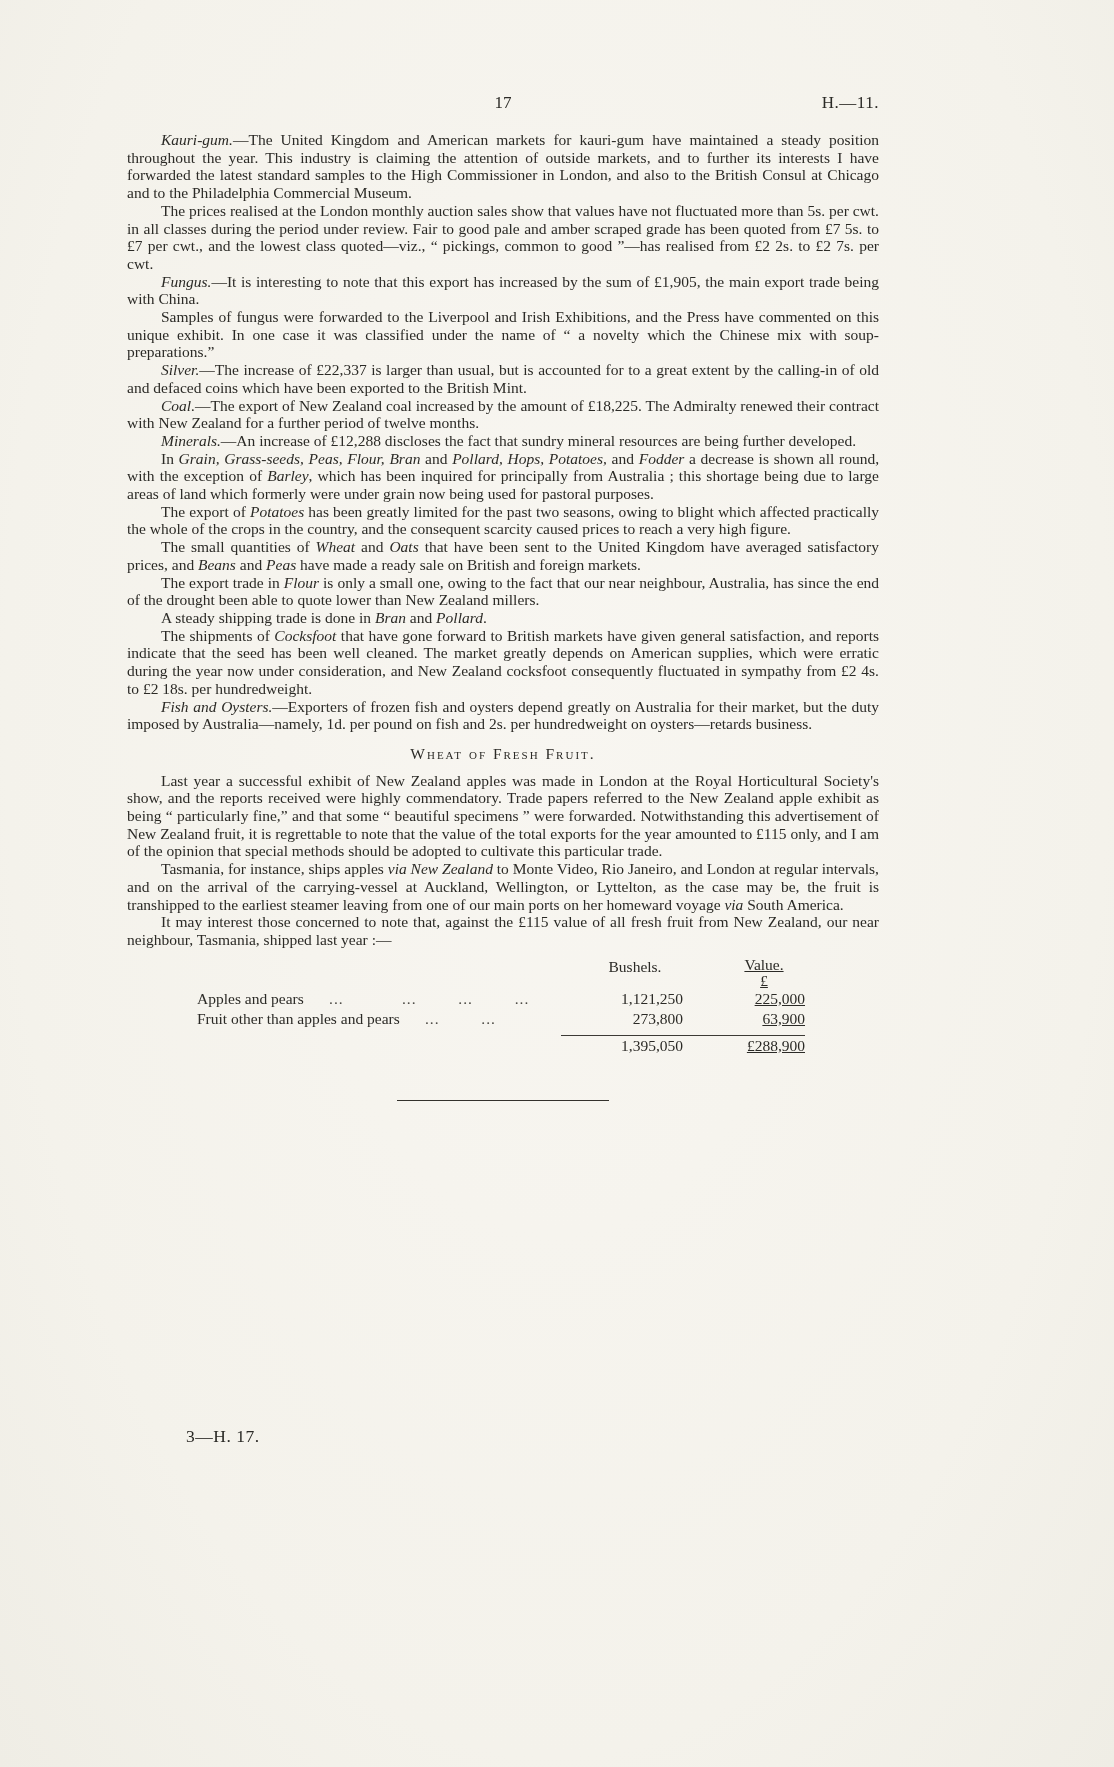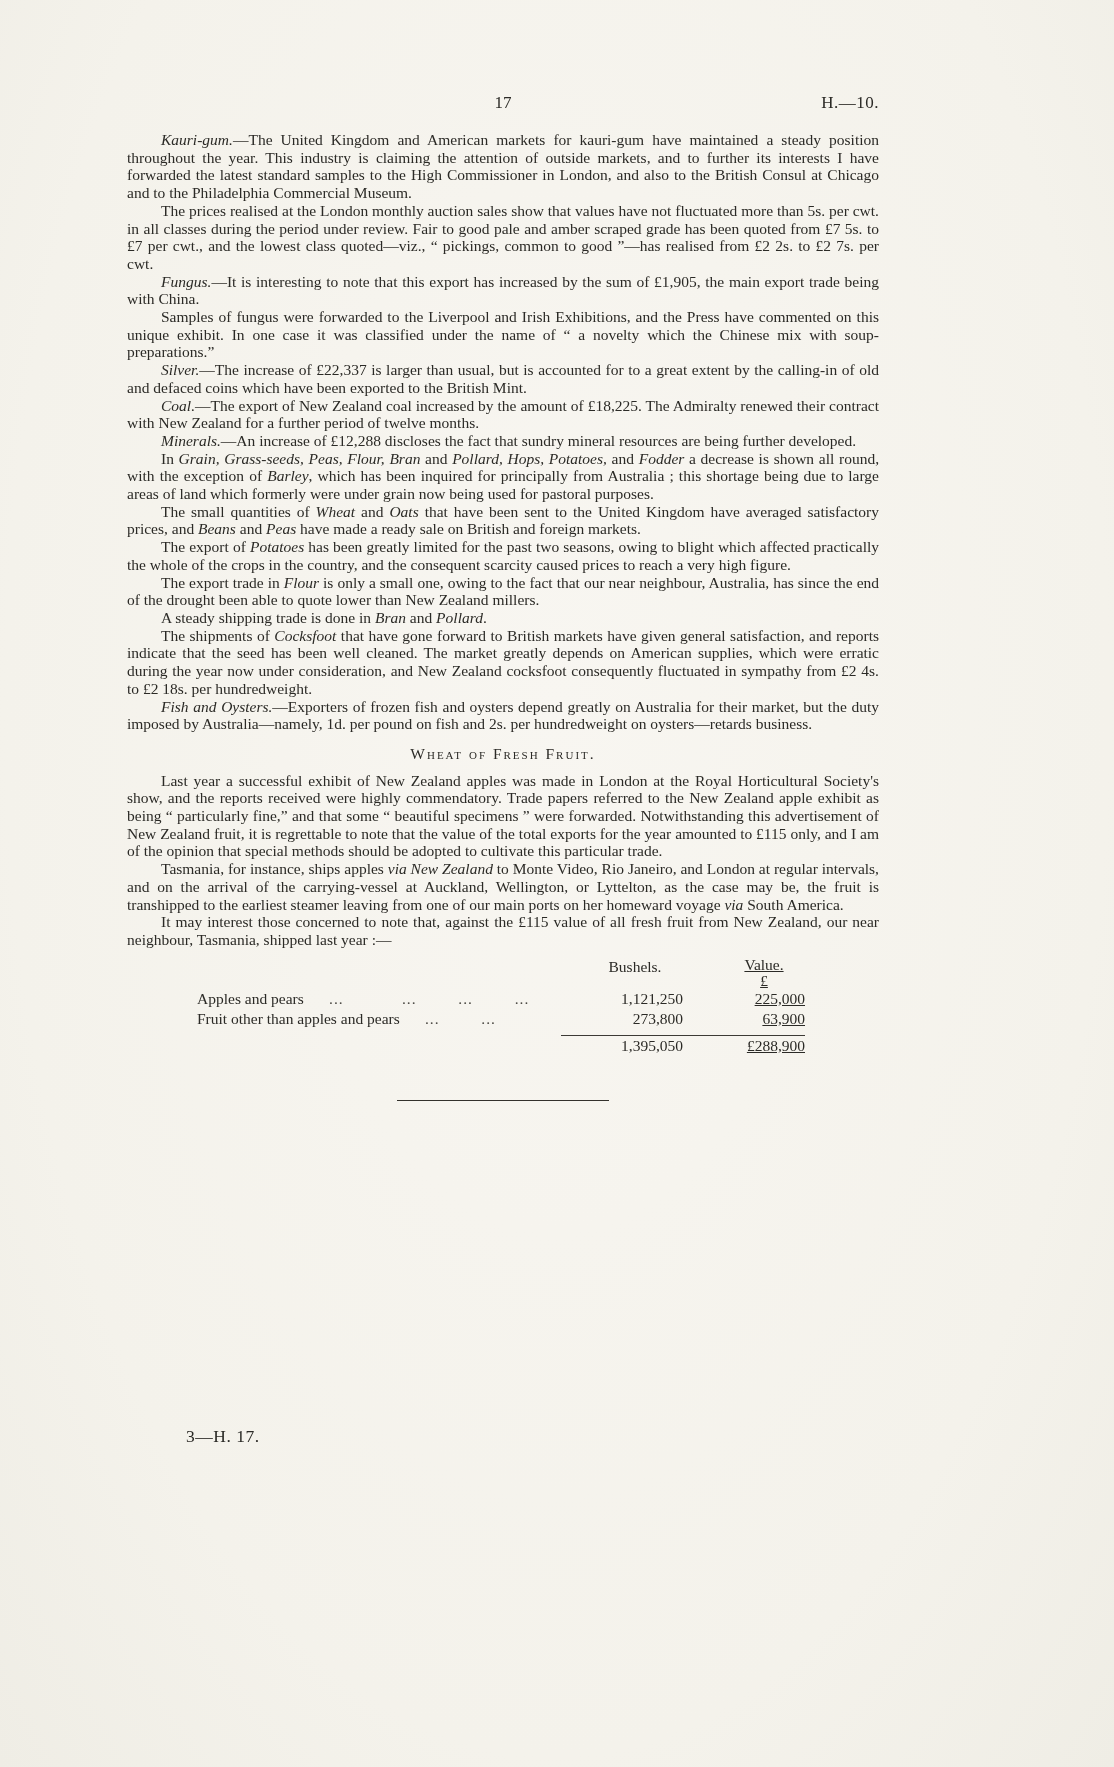--- a/index.html
+++ b/index.html
@@ -94,36 +94,36 @@
     letter-spacing: 0.5px;
   }
 </style>
 </head>
 <body>
 
 <div class="page">
 
   <div class="header-row">
     <span class="page-number">17</span>
-    <span class="doc-ref">H.—10.</span>
+    <span class="doc-ref">H.—11.</span>
   </div>
 
   <div class="content">
 
     <div id="report-paragraphs">
         <p class="para"><i>Kauri-gum.</i><span>—The United Kingdom and American markets for kauri-gum have maintained a steady position throughout the year. This industry is claiming the attention of outside markets, and to further its interests I have forwarded the latest standard samples to the High Commissioner in London, and also to the British Consul at Chicago and to the Philadelphia Commercial Museum.</span></p>
         <p class="para"><span>The prices realised at the London monthly auction sales show that values have not fluctuated more than 5s. per cwt. in all classes during the period under review. Fair to good pale and amber scraped grade has been quoted from £7 5s. to £7 per cwt., and the lowest class quoted—viz., “ pickings, common to good ”—has realised from £2 2s. to £2 7s. per cwt.</span></p>
         <p class="para"><i>Fungus.</i><span>—It is interesting to note that this export has increased by the sum of £1,905, the main export trade being with China.</span></p>
         <p class="para"><span>Samples of fungus were forwarded to the Liverpool and Irish Exhibitions, and the Press have commented on this unique exhibit. In one case it was classified under the name of “ a novelty which the Chinese mix with soup-preparations.”</span></p>
         <p class="para"><i>Silver.</i><span>—The increase of £22,337 is larger than usual, but is accounted for to a great extent by the calling-in of old and defaced coins which have been exported to the British Mint.</span></p>
         <p class="para"><i>Coal.</i><span>—The export of New Zealand coal increased by the amount of £18,225. The Admiralty renewed their contract with New Zealand for a further period of twelve months.</span></p>
         <p class="para"><i>Minerals.</i><span>—An increase of £12,288 discloses the fact that sundry mineral resources are being further developed.</span></p>
         <p class="para"><span>In </span><i>Grain, Grass-seeds, Peas, Flour, Bran</i><span> and </span><i>Pollard, Hops, Potatoes,</i><span> and </span><i>Fodder</i><span> a decrease is shown all round, with the exception of </span><i>Barley</i><span>, which has been inquired for principally from Australia ; this shortage being due to large areas of land which formerly were under grain now being used for pastoral purposes.</span></p>
+        <p class="para"><span>The export of </span><i>Potatoes</i><span> has been greatly limited for the past two seasons, owing to blight which affected practically the whole of the crops in the country, and the consequent scarcity caused prices to reach a very high figure.</span></p>
         <p class="para"><span>The small quantities of </span><i>Wheat</i><span> and </span><i>Oats</i><span> that have been sent to the United Kingdom have averaged satisfactory prices, and </span><i>Beans</i><span> and </span><i>Peas</i><span> have made a ready sale on British and foreign markets.</span></p>
-        <p class="para"><span>The export of </span><i>Potatoes</i><span> has been greatly limited for the past two seasons, owing to blight which affected practically the whole of the crops in the country, and the consequent scarcity caused prices to reach a very high figure.</span></p>
         <p class="para"><span>The export trade in </span><i>Flour</i><span> is only a small one, owing to the fact that our near neighbour, Australia, has since the end of the drought been able to quote lower than New Zealand millers.</span></p>
         <p class="para"><span>A steady shipping trade is done in </span><i>Bran</i><span> and </span><i>Pollard</i><span>.</span></p>
         <p class="para"><span>The shipments of </span><i>Cocksfoot</i><span> that have gone forward to British markets have given general satisfaction, and reports indicate that the seed has been well cleaned. The market greatly depends on American supplies, which were erratic during the year now under consideration, and New Zealand cocksfoot consequently fluctuated in sympathy from £2 4s. to £2 18s. per hundredweight.</span></p>
         <p class="para"><i>Fish and Oysters.</i><span>—Exporters of frozen fish and oysters depend greatly on Australia for their market, but the duty imposed by Australia—namely, 1d. per pound on fish and 2s. per hundredweight on oysters—retards business.</span></p>
       </div>
 
     <h3 class="section-heading">Wheat of Fresh Fruit.</h3>
 
     <div id="fruit-paragraphs">
         <p class="para"><span>Last year a successful exhibit of New Zealand apples was made in London at the Royal Horticultural Society's show, and the reports received were highly commendatory. Trade papers referred to the New Zealand apple exhibit as being “ particularly fine,” and that some “ beautiful specimens ” were forwarded. Notwithstanding this advertisement of New Zealand fruit, it is regrettable to note that the value of the total exports for the year amounted to £115 only, and I am of the opinion that special methods should be adopted to cultivate this particular trade.</span></p>

